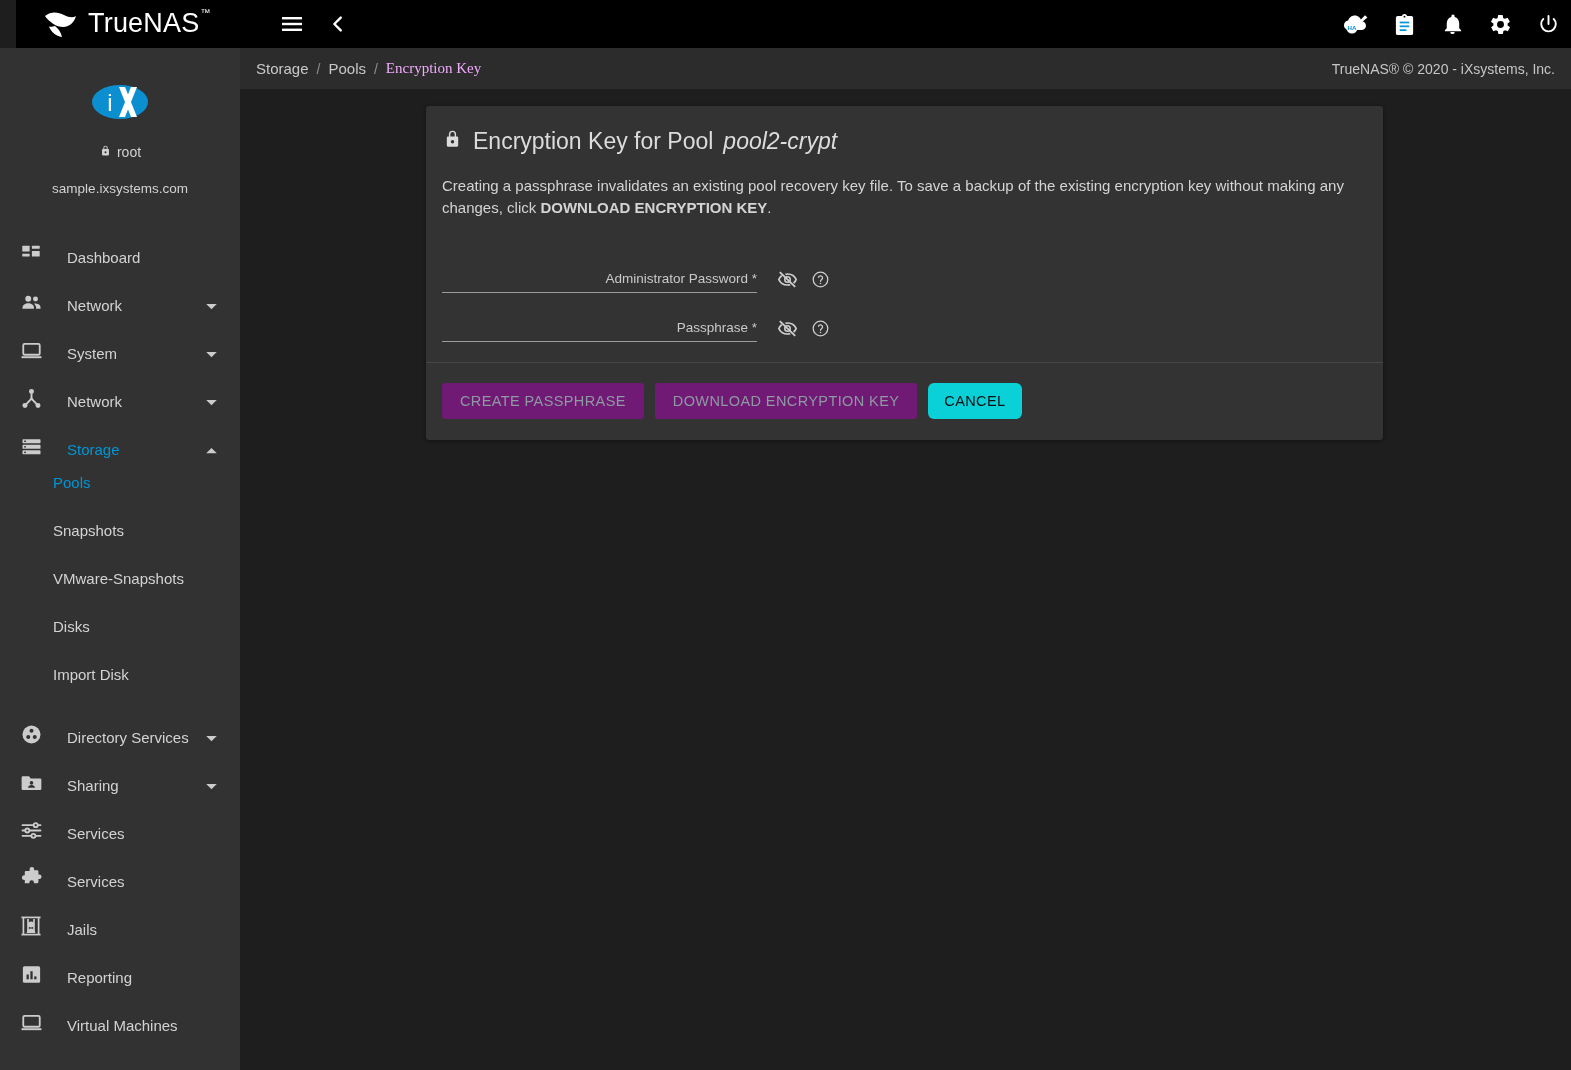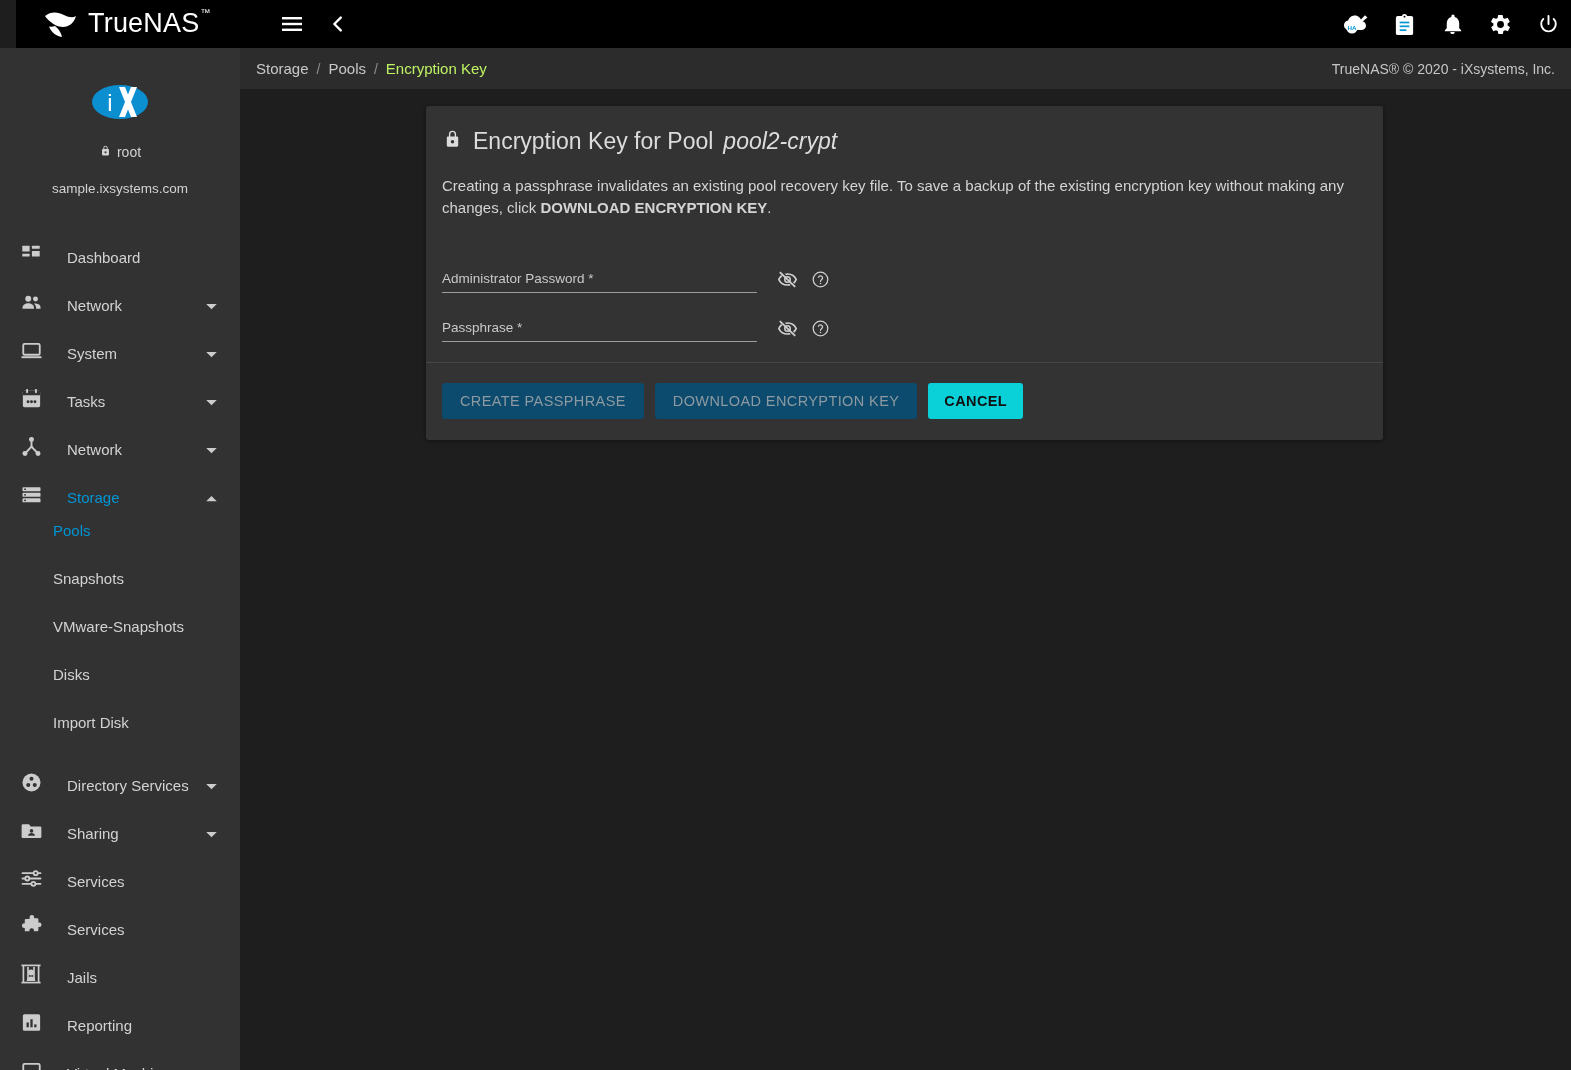--- a/index.html
+++ b/index.html
@@ -134,21 +134,21 @@
     align-items: center;
     padding: 0 16px 0 8px;
   }
   .crumbs { display: flex; align-items: center; font-size: 15px; }
   .crumb {
     color: #c8c8c8;
     padding: 0 8px;
     cursor: pointer;
     white-space: nowrap;
   }
-  .crumb.last { color: #bef264; cursor: default; }
+  .crumb.last { color: #f0abfc; cursor: default; font-family: Liberation Serif, serif; }
   .crumb-sep { color: #8f8f8f; font-size: 14px; }
   .copyright {
     margin-left: auto;
     color: #c6c6c6;
     font-size: 14px;
     white-space: nowrap;
   }
 
   
   .main {
@@ -179,21 +179,21 @@
   .card-title .title-pool { font-style: italic; }
   .card-desc {
     margin-top: 20px;
     font-size: 15px;
     line-height: 22px;
     color: #d4d4d4;
     max-width: 930px;
   }
   .card-desc b { font-weight: bold; }
 
-  .fields { margin-top: 26px; padding-bottom: 12px; }
+  .fields { margin-top: 26px; padding-bottom: 12px; text-align: right; }
   .field-row {
     display: flex;
     align-items: flex-end;
     height: 48px;
     gap: 0;
   }
   .field-row + .field-row { margin-top: 1px; }
   .ff {
     width: 315px;
     border-bottom: 1px solid #9c9c9c;
@@ -235,29 +235,30 @@
     border: none;
     border-radius: 3px;
     font-size: 14.5px;
     font-family: "Liberation Sans", sans-serif;
     letter-spacing: .4px;
     padding: 0 18px;
     cursor: pointer;
     white-space: nowrap;
   }
   .btn-disabled {
-    background: #0c4a6e;
+    background: #701a75;
     color: #8d9aa1;
     cursor: default;
   }
   .btn-cancel {
     background: #0ad0d8;
     color: #111111;
-    font-weight: bold;
+    font-weight: normal;
     padding: 8px 16px;
+    border-radius: 6px;
   }
 </style>
 </head>
 <body>
 
 <div class="topbar">
   <div class="brand">
     <span class="brand-logo">
       <svg viewBox="0 0 36 30" width="36" height="30">
         <path d="M3 7 C9 2 16 3 22 6 C27 8.5 31 9 34 7 C32 14 27 18 21 18 C15.5 18 11 15 7.5 12 C6 10.8 4.3 9 3 7 Z" fill="#fff"></path>
@@ -381,39 +382,20 @@
         </svg>
       </span>
       <span class="ni-label">System</span>
       <span class="ni-caret">
         <svg viewBox="0 0 20 20" width="15" height="15">
             <path d="M3 6.5 L10 13.5 L17 6.5 Z" fill="#cccccc"></path>
           </svg>
       </span>
     </div>
 
-    <div class="nav-item">
-      <span class="ni-icon">
-        <svg viewBox="0 0 24 24" width="23" height="23" fill="#cccccc">
-          <rect x="3" y="4" width="18" height="17" rx="1.6"></rect>
-          <rect x="3" y="4" width="18" height="4.6" fill="#323232"></rect>
-          <rect x="6.4" y="2" width="2" height="4.4" rx="0.8"></rect>
-          <rect x="15.6" y="2" width="2" height="4.4" rx="0.8"></rect>
-          <circle cx="8.4" cy="15.4" r="1.5" fill="#323232"></circle>
-          <circle cx="12" cy="15.4" r="1.5" fill="#323232"></circle>
-          <circle cx="15.6" cy="15.4" r="1.5" fill="#323232"></circle>
-        </svg>
-      </span>
-      <span class="ni-label">Tasks</span>
-      <span class="ni-caret">
-        <svg viewBox="0 0 20 20" width="15" height="15">
-            <path d="M3 6.5 L10 13.5 L17 6.5 Z" fill="#cccccc"></path>
-          </svg>
-      </span>
-    </div>
 
     <div class="nav-item">
       <span class="ni-icon">
         <svg viewBox="0 0 24 24" width="23" height="23" fill="#cccccc">
           <circle cx="12" cy="4.6" r="2.6"></circle>
           <circle cx="5.2" cy="19.4" r="2.6"></circle>
           <circle cx="18.8" cy="19.4" r="2.6"></circle>
           <path d="M11 6.6h2v5h-2z"></path>
           <path d="M12 10.6 L18.4 17.4 L16.9 18.8 L10.5 12z"></path>
           <path d="M12 10.6 L5.6 17.4 L7.1 18.8 L13.5 12z"></path>

